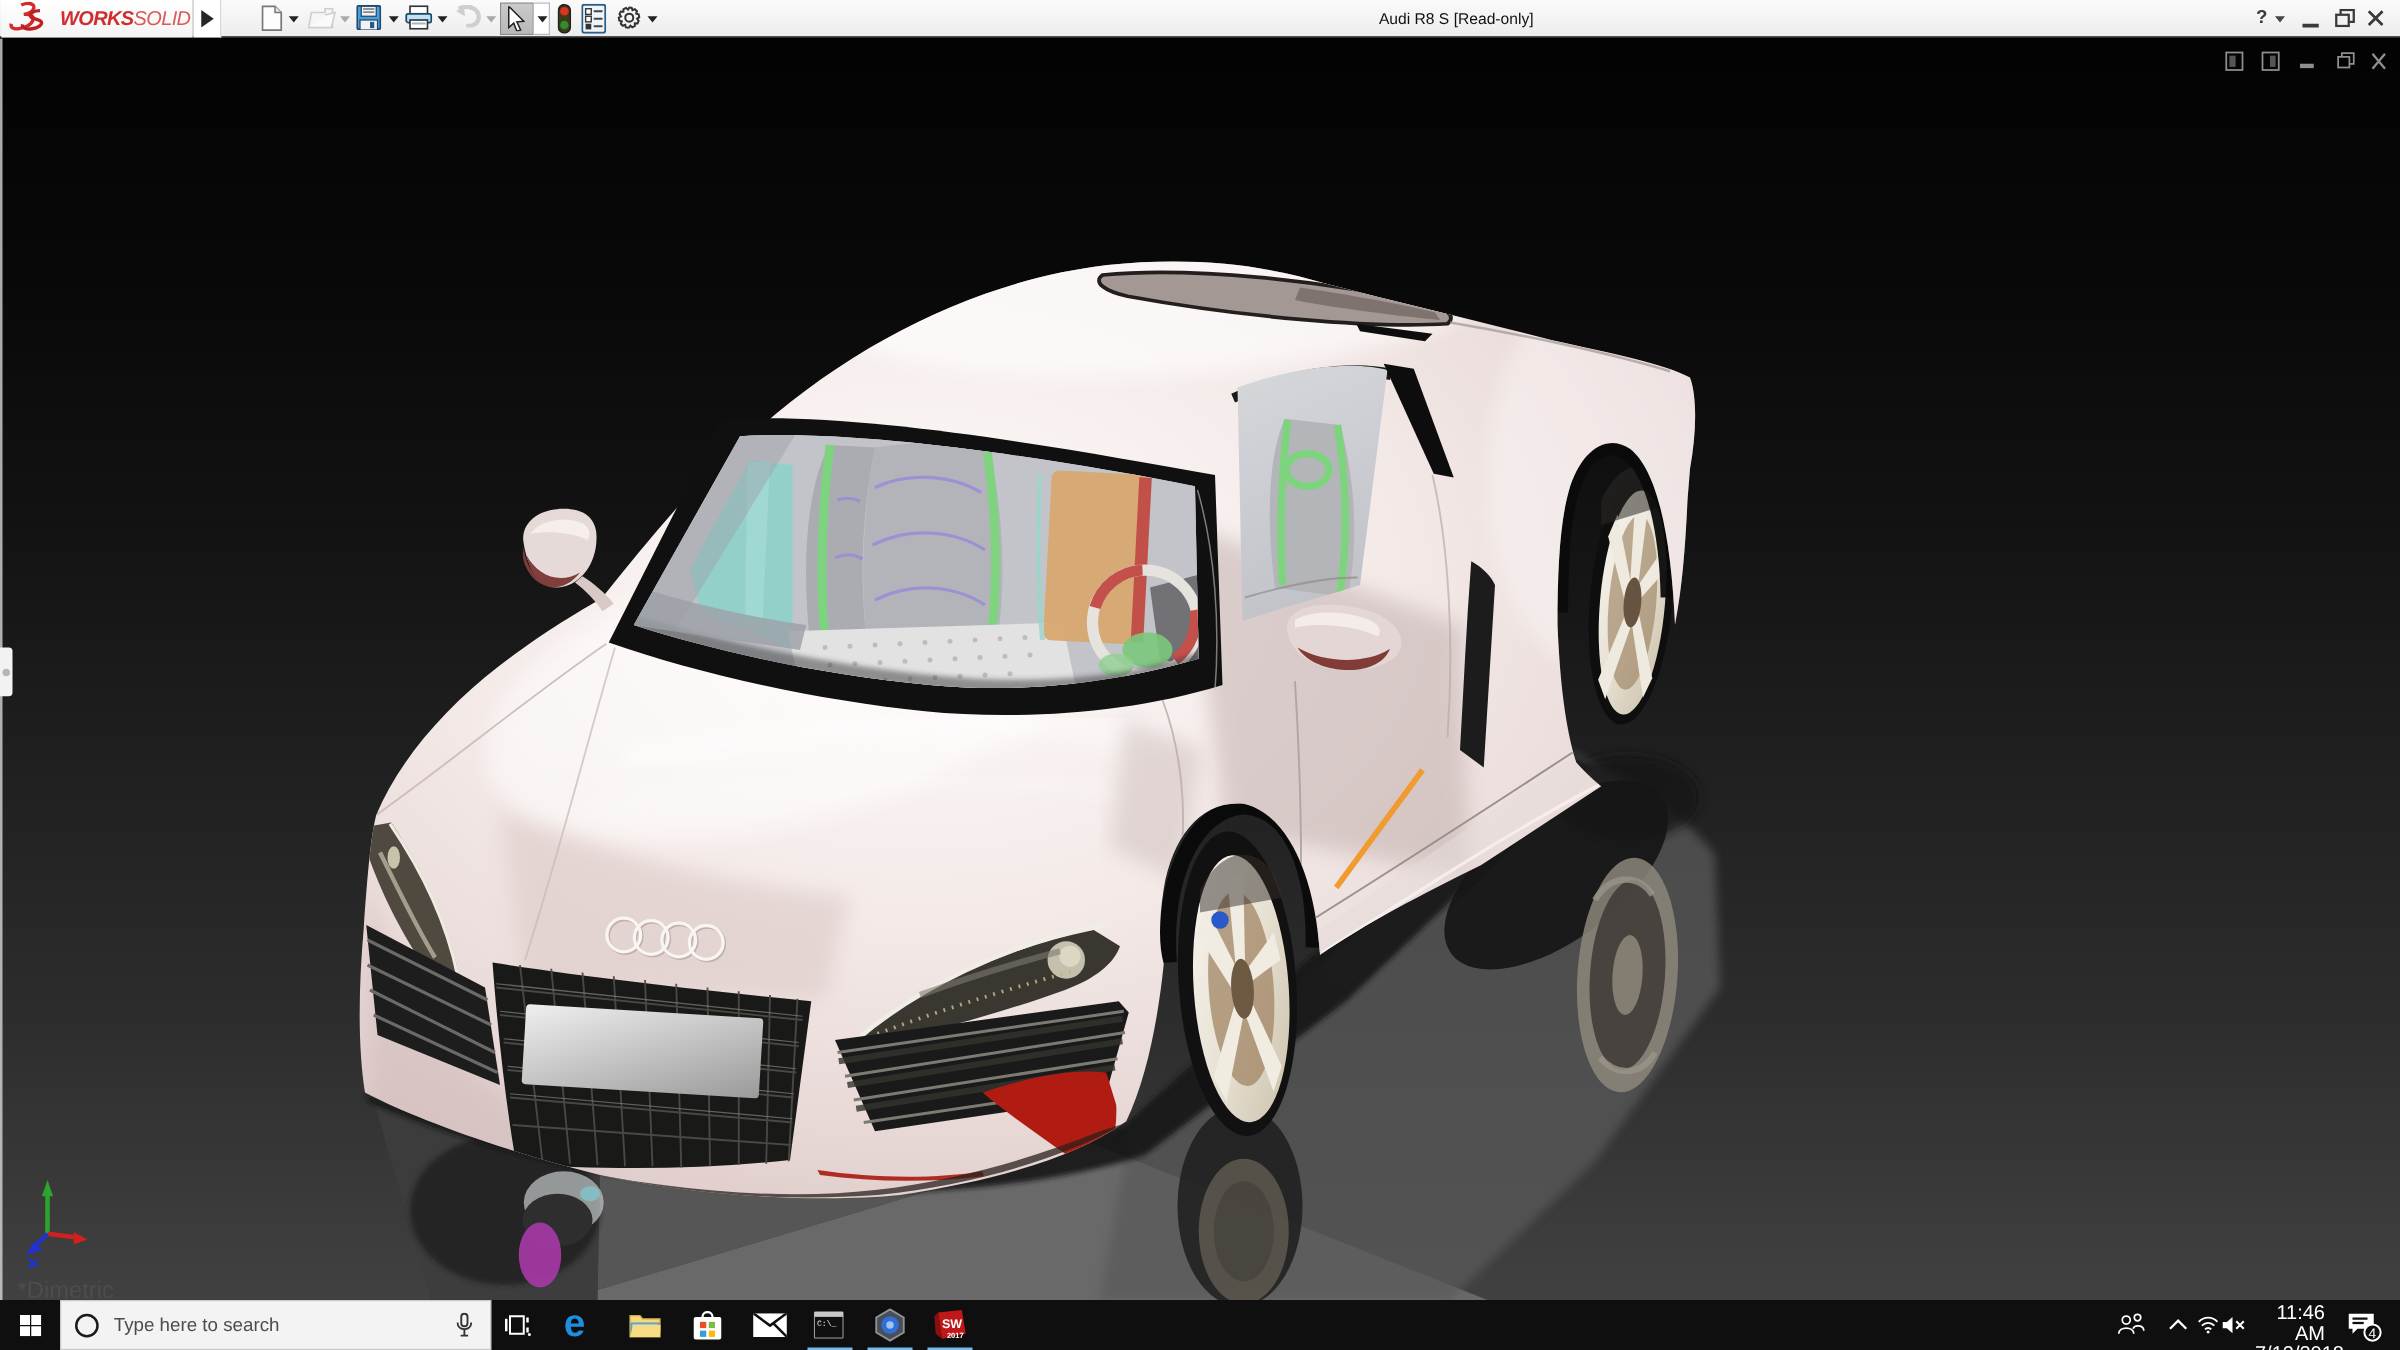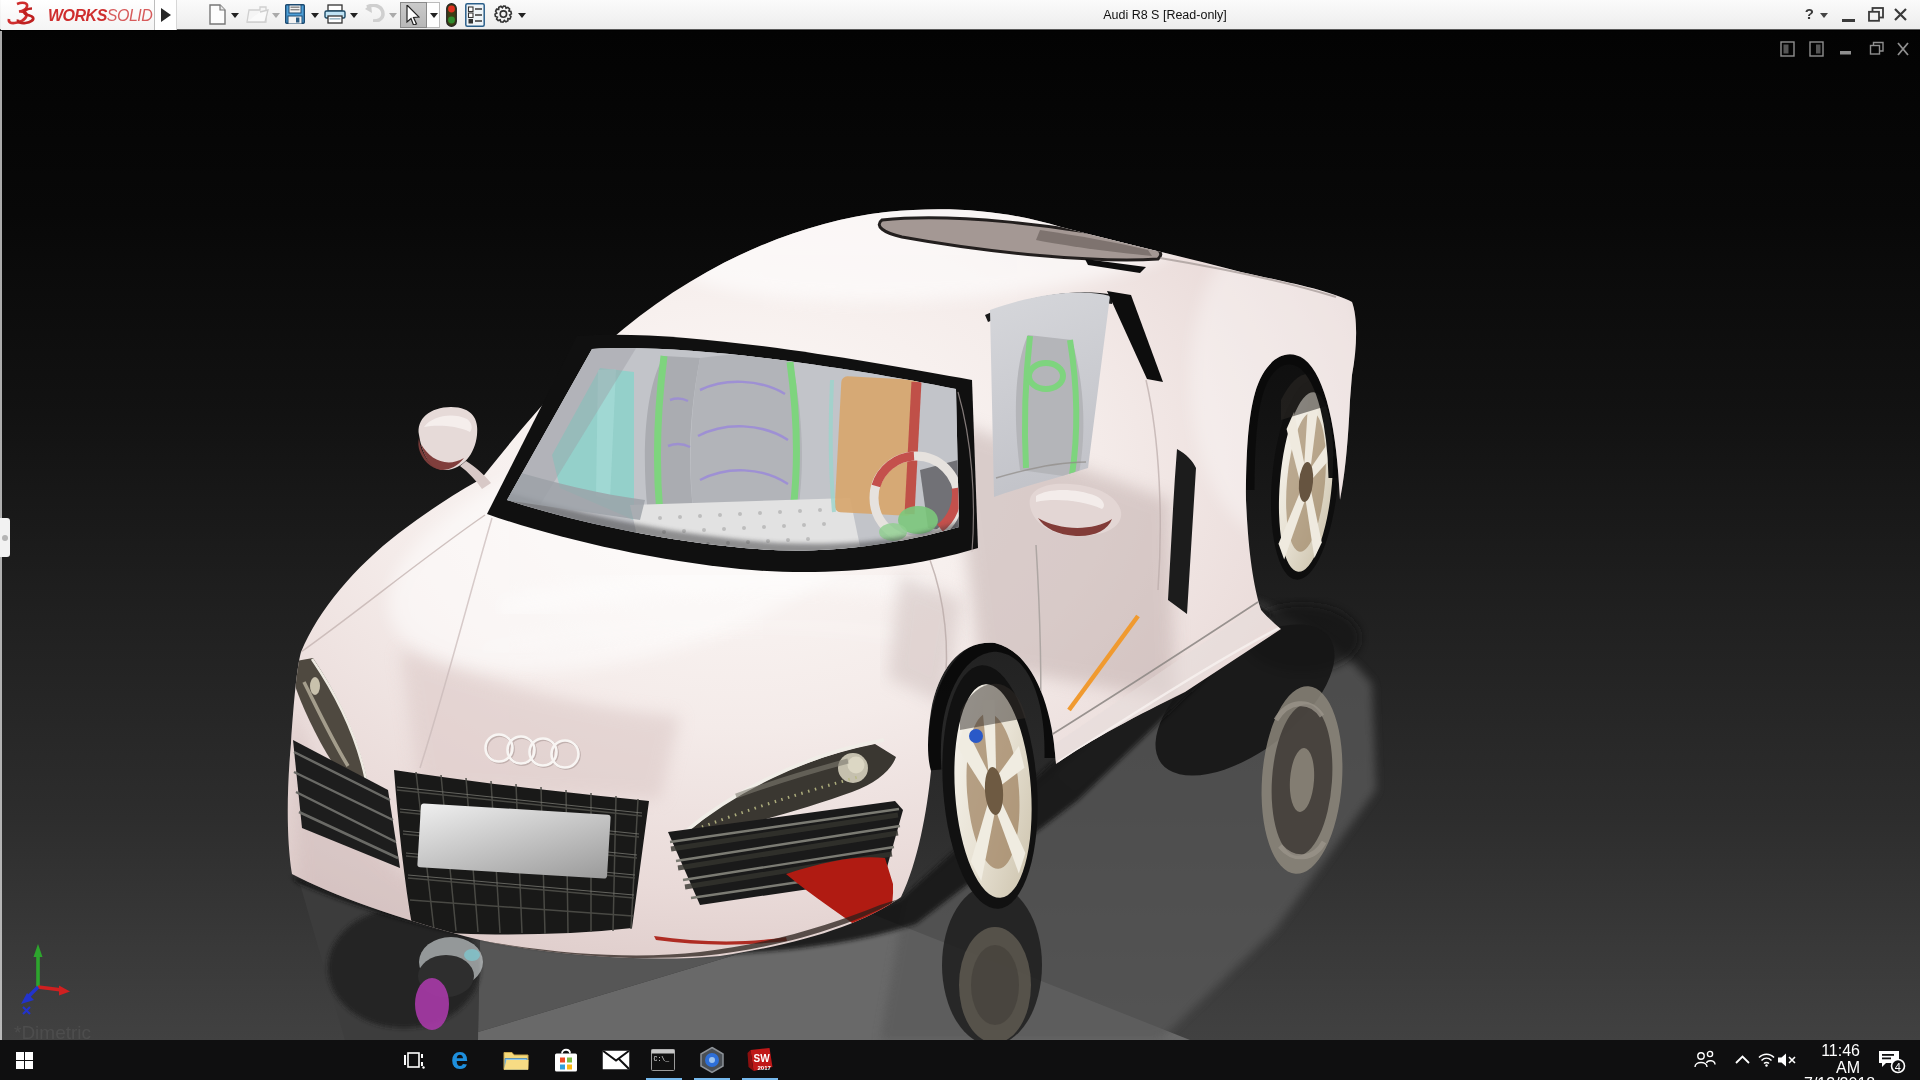--- a/index.html
+++ b/index.html
@@ -493,20 +493,28 @@
     <div class="dimetric">*Dimetric</div>
   </div>
 
   <div class="taskbar">
     <svg class="startbtn" width="17" height="17" viewBox="0 0 17 17">
       <rect x="0" y="0" width="8" height="8" fill="#fff"></rect>
       <rect x="9" y="0" width="8" height="8" fill="#fff"></rect>
       <rect x="0" y="9" width="8" height="8" fill="#fff"></rect>
       <rect x="9" y="9" width="8" height="8" fill="#fff"></rect>
     </svg>
+    <div class="searchbox">
+      <div class="ring"></div>
+      <div class="stext">Type here to search</div>
+      <svg style="position:absolute;right:14px;top:9px" width="13" height="21" viewBox="0 0 13 21">
+        <rect x="4" y="1" width="5" height="10" rx="2.5" fill="none" stroke="#333" stroke-width="1.5"></rect>
+        <path d="M1,8 C1,15 12,15 12,8 M6.5,14 L6.5,18 M3.5,18.5 L9.5,18.5" fill="none" stroke="#333" stroke-width="1.5"></path>
+      </svg>
+    </div>
 
     <div class="tbapp" style="left:393px">
       <svg width="22" height="22" viewBox="0 0 22 22" fill="none" stroke="#fff" stroke-width="1.6">
         <rect x="4" y="4" width="11" height="14"></rect>
         <path d="M1,6 L1,16 M18,5 L18,9 M18,13 L18,17" stroke-width="2"></path>
         <circle cx="19.5" cy="18.5" r="1.2" fill="#fff" stroke="none"></circle>
       </svg>
     </div>
 
     <div class="tbapp" style="left:444px">

